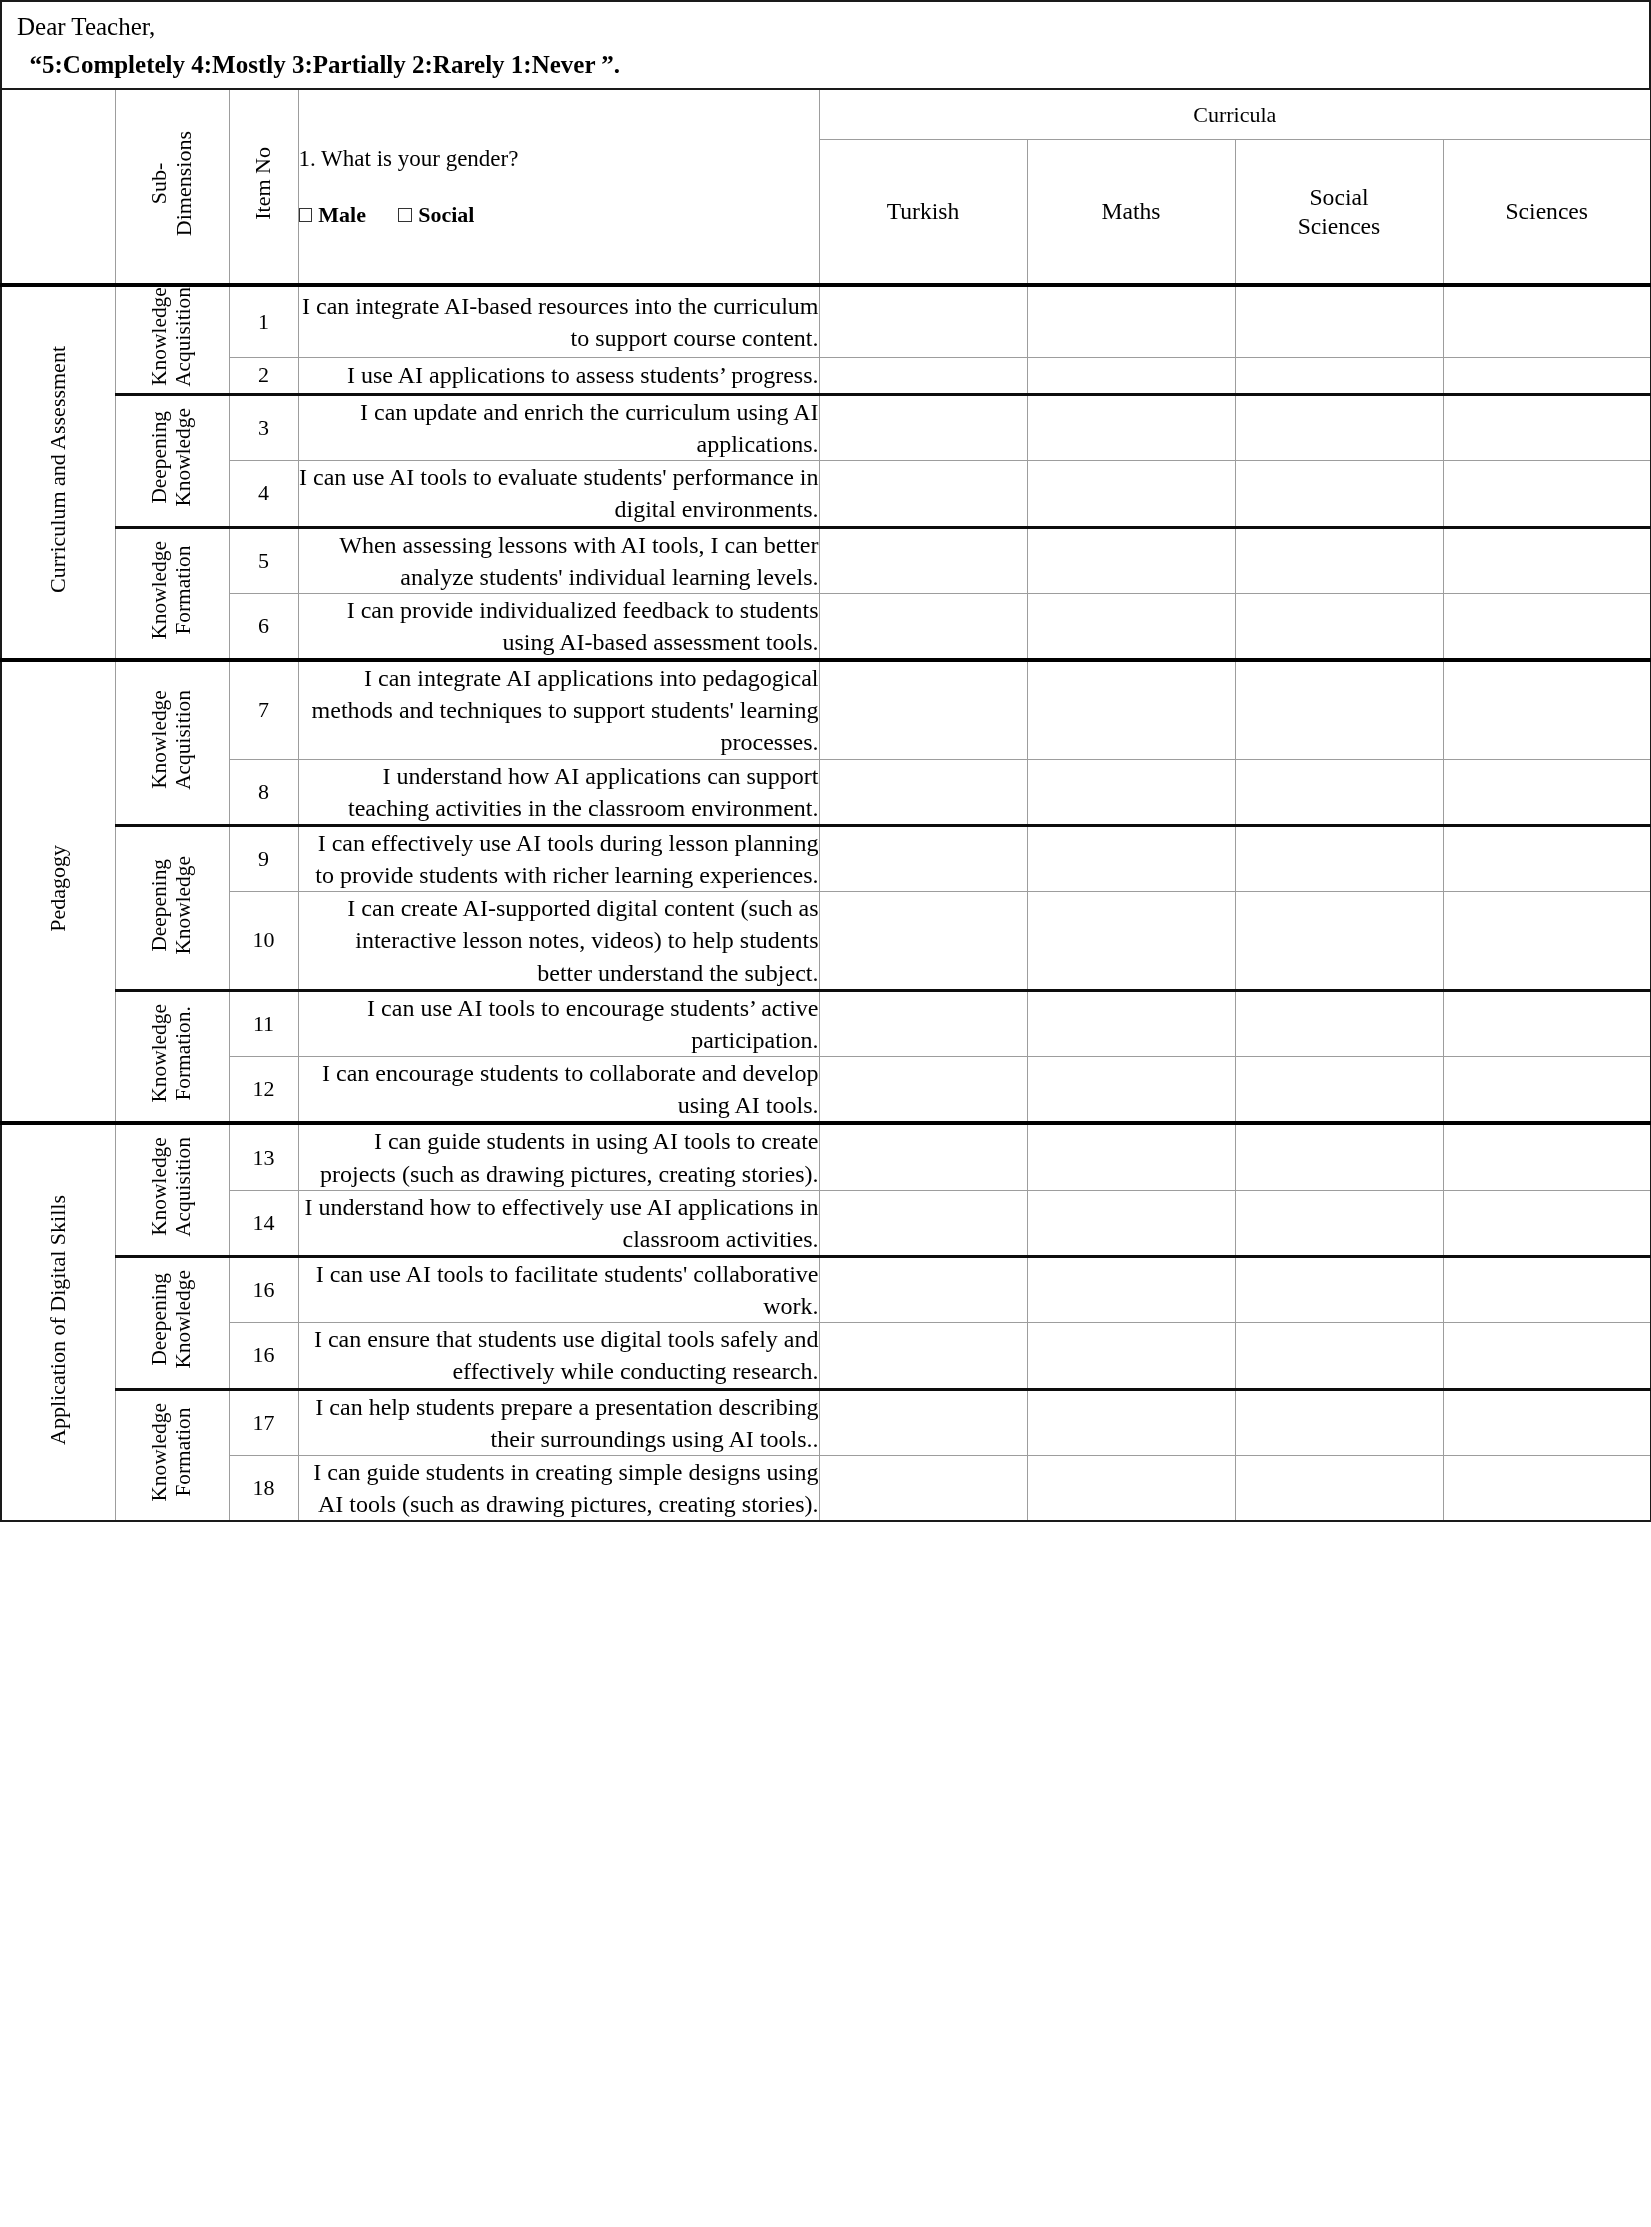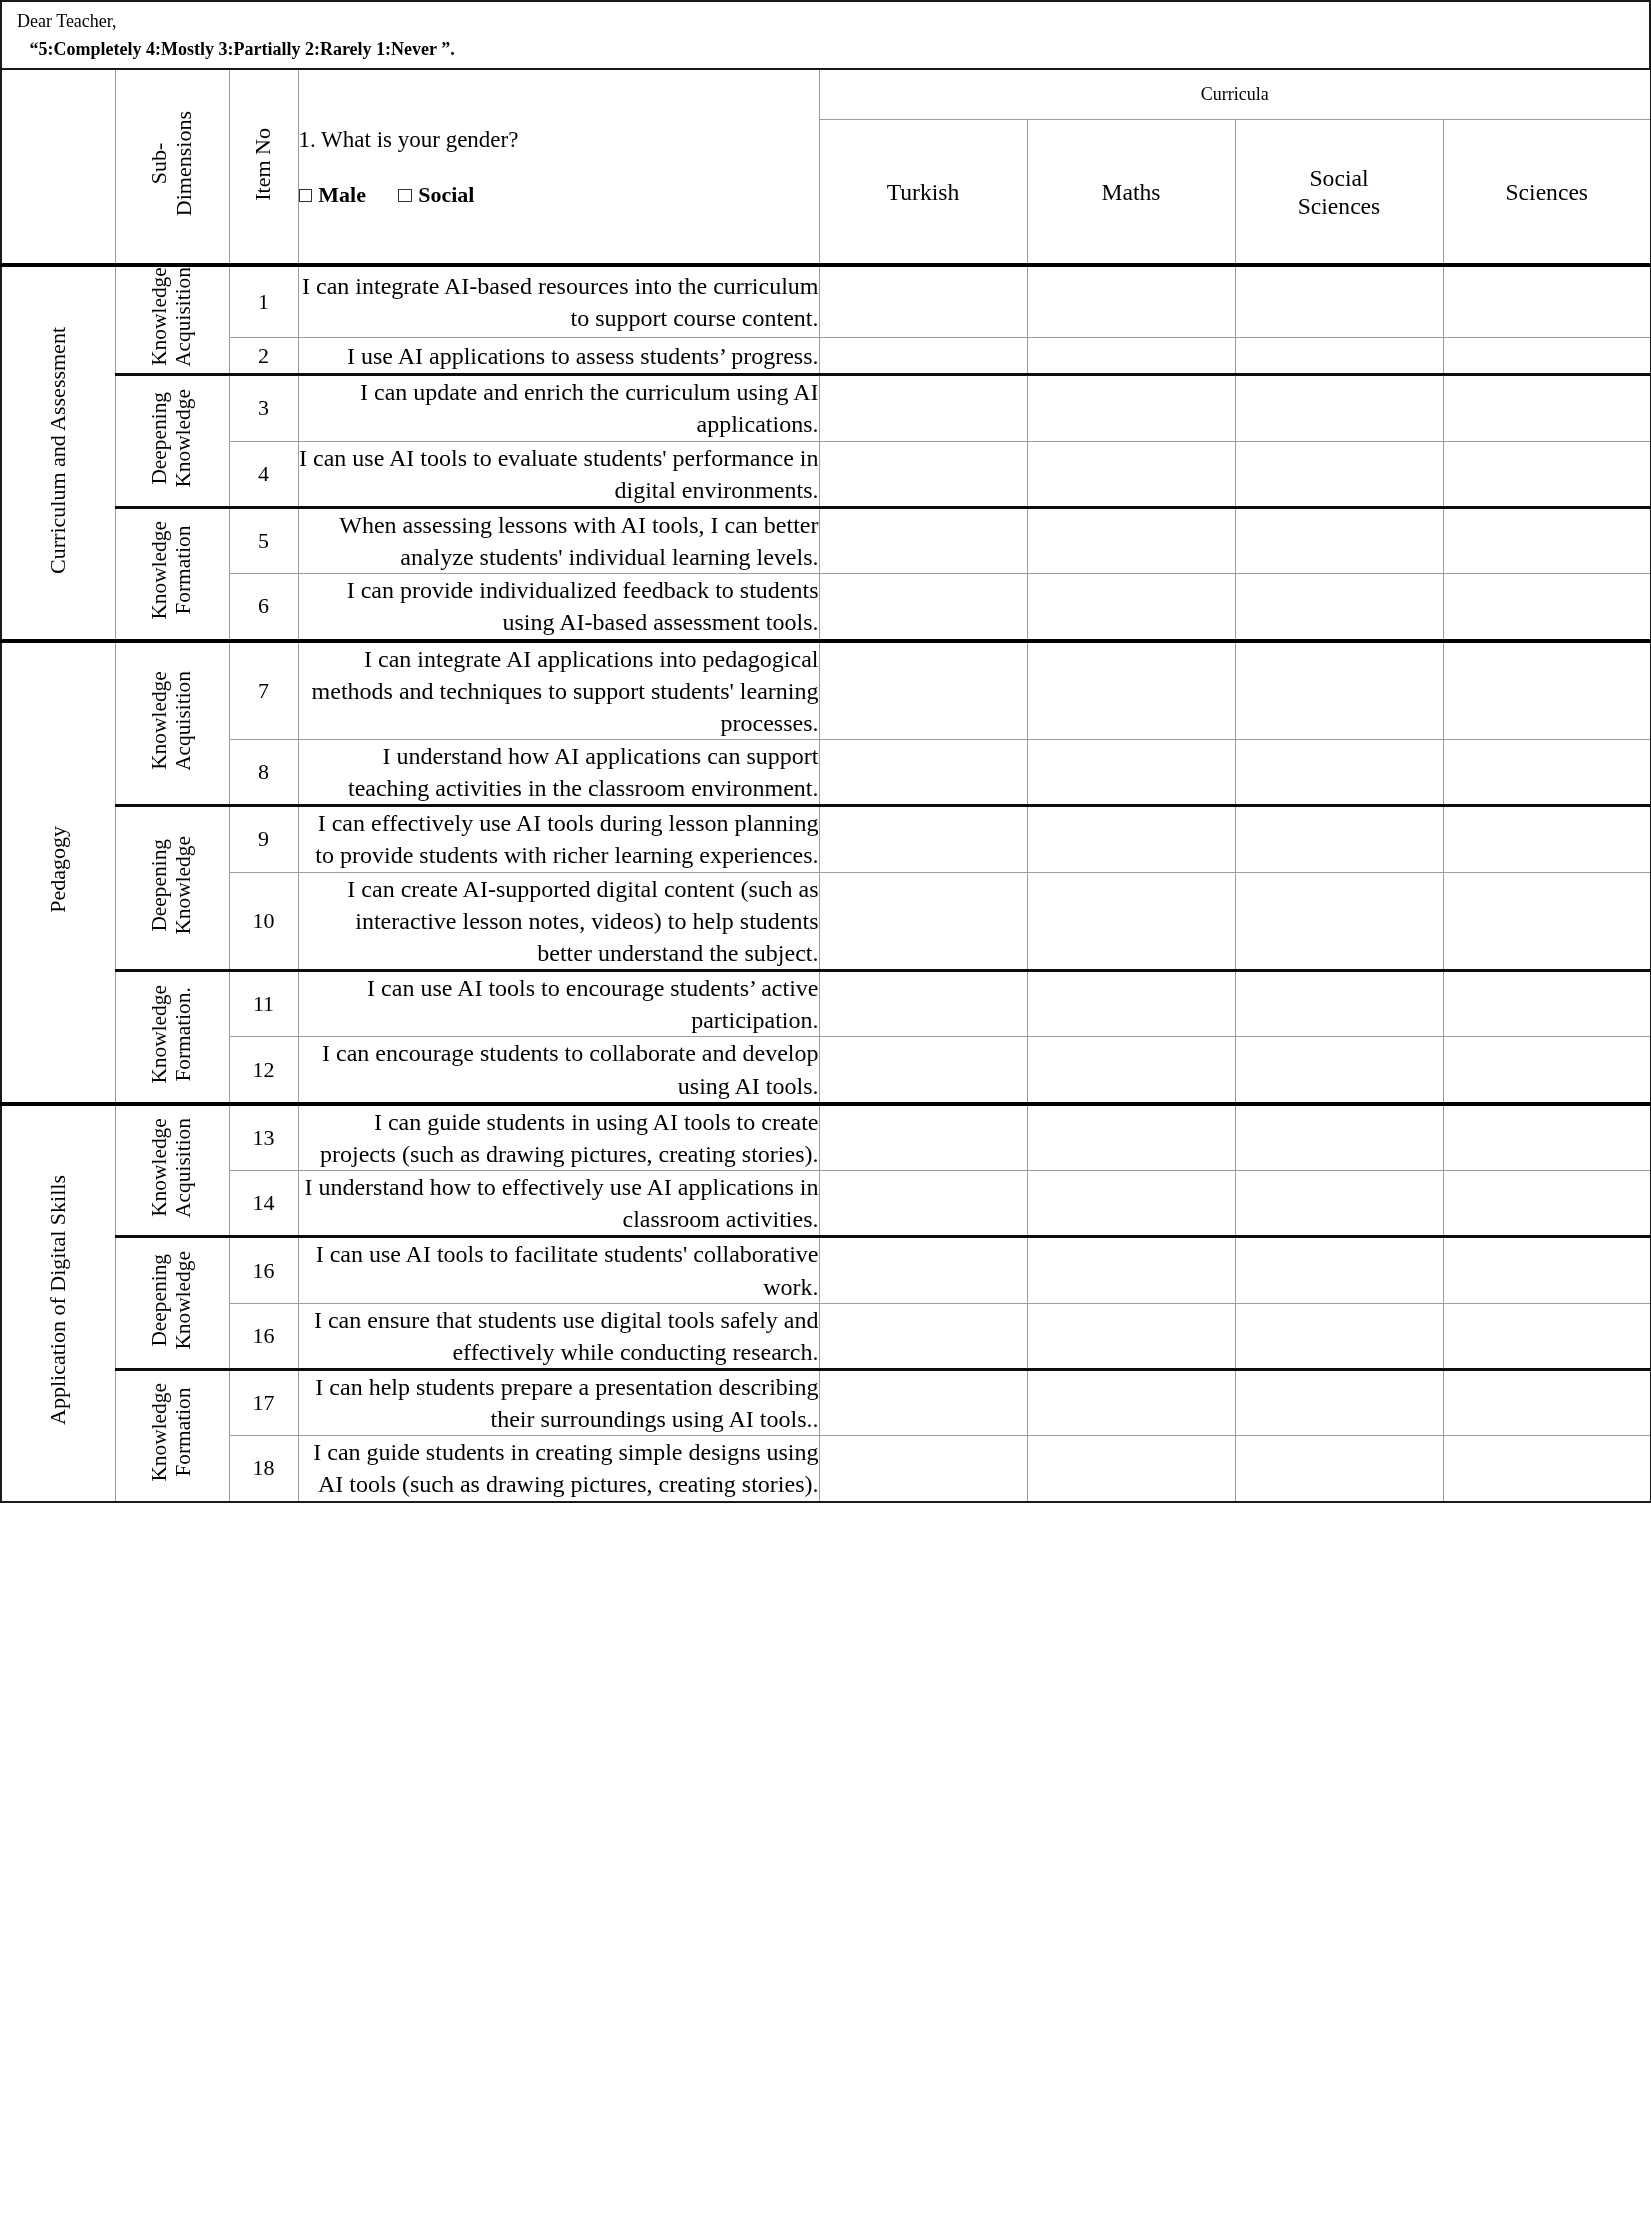--- a/index.html
+++ b/index.html
@@ -20,21 +20,21 @@
     padding: 0;
     position: relative;
   }
 
   
   .intro {
     border: 2.2px solid #1a1a1a;
     border-bottom: none;
     box-sizing: border-box;
     padding: 7.1px 15px 4.5px 15px;
-    font-size: 18px;
+    font-size: 25px;
     line-height: 1.40;
   }
   .intro p {
     margin: 0 0 1.8px 0;
   }
   .intro .scale-line {
     font-weight: bold;
     margin-top: 2.7px;
     margin-left: 12.5px;
   }
@@ -99,21 +99,21 @@
     margin-right: 6.2px;
     vertical-align: middle;
     position: relative;
     top: -1.8px;
   }
   .gender-opt { display:inline-block; margin-right: 27px; }
 
   .hdr-curricula {
     text-align: center;
     font-weight: bold;
-    font-size: 18px;
+    font-size: 22px;
     height: 49px;
     border-bottom: 2.2px solid #4d4d4d;
   }
   .hdr-ans {
     text-align: center;
     font-weight: bold;
     font-size: 23.6px;
     vertical-align: middle;
     height: 143px;
     line-height: 1.2;

